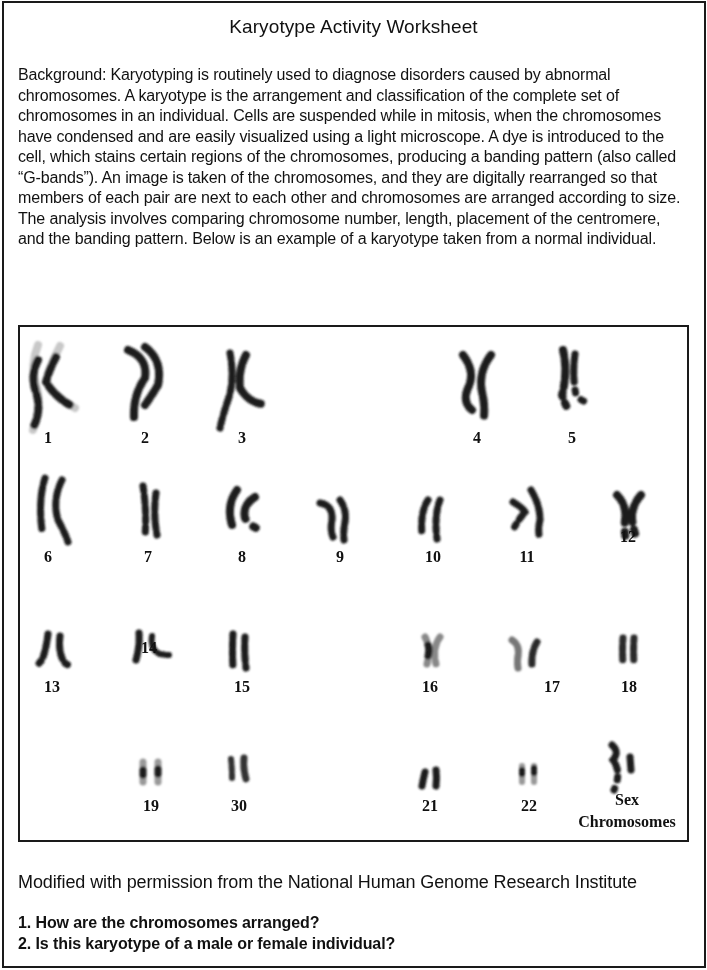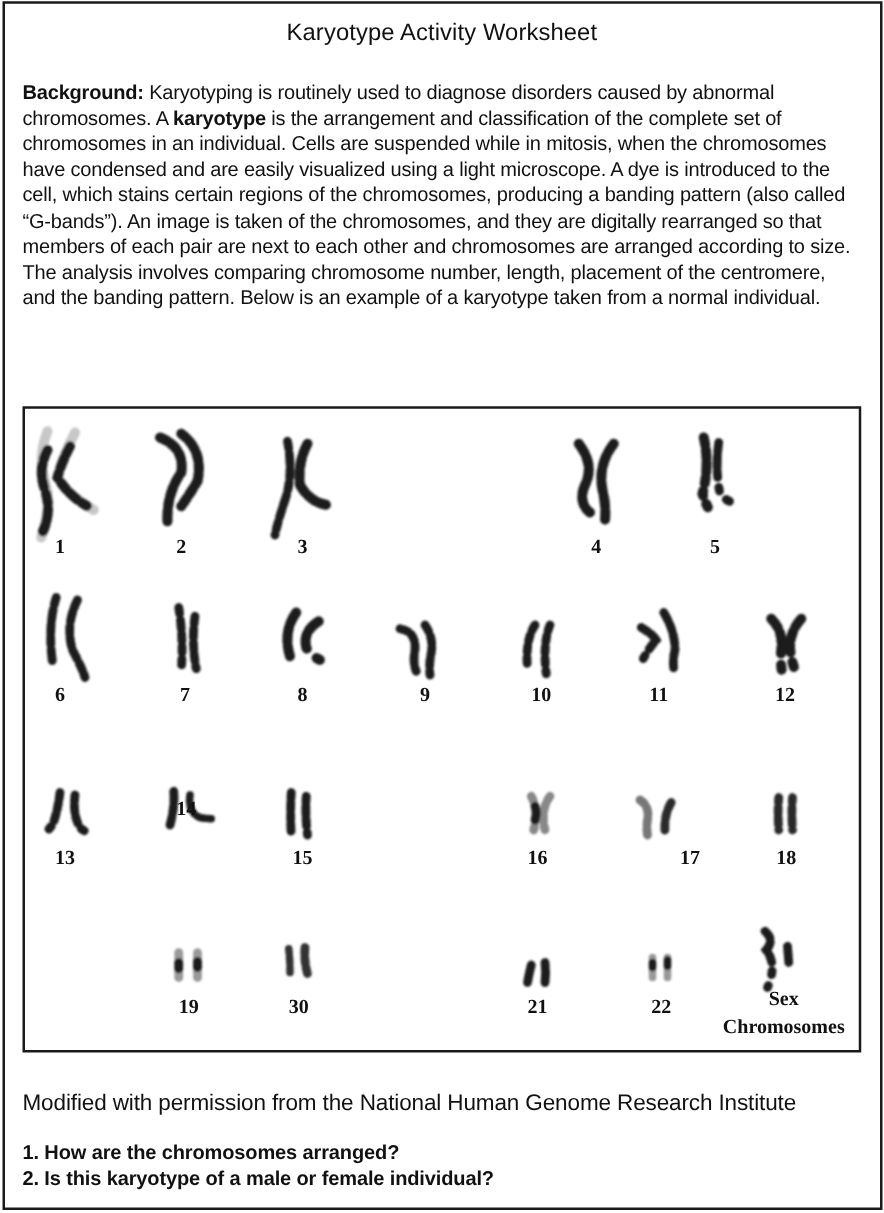--- a/index.html
+++ b/index.html
@@ -4,21 +4,21 @@
 <style>
   html, body { margin: 0; padding: 0; background: #ffffff; }
   body { width: 707px; height: 970px; position: relative; overflow: hidden;
          font-family: "Liberation Sans", sans-serif; color: #111; }
   .page-border { position: absolute; left: 2px; top: 1px; width: 700px; height: 963px;
                  border: 2px solid #1a1a1a; box-sizing: content-box; }
   .title { position: absolute; left: 0; width: 707px; top: 16px; text-align: center;
            font-size: 19px; letter-spacing: 0.1px; }
   .background { position: absolute; left: 18px; top: 65px; width: 672px;
                 font-size: 16px; line-height: 20.5px; letter-spacing: -0.15px; }
-  .background b { font-weight: bold; }
+  .background b { font-weight: normal; }
   .karyo-box { position: absolute; left: 18px; top: 325px; width: 667px; height: 513px;
                border: 2px solid #1a1a1a; box-sizing: content-box; }
   .chrom-svg { position: absolute; left: 0; top: 0; }
   .clabel { position: absolute; font-family: "Liberation Serif", serif; font-weight: bold;
             font-size: 16px; transform: translateX(-50%); white-space: nowrap; text-align: center;
             line-height: 20px; }
   .credit { position: absolute; left: 18px; top: 872px; font-size: 18px; letter-spacing: -0.1px; }
   .questions { position: absolute; left: 18px; top: 912px; font-size: 16px; font-weight: bold;
                line-height: 21px; letter-spacing: -0.1px; }
   .q { display: block; }
@@ -156,21 +156,21 @@
 <div class="clabel" style="left:242px; top:428px;">3</div>
 <div class="clabel" style="left:477px; top:428px;">4</div>
 <div class="clabel" style="left:572px; top:428px;">5</div>
 
 <div class="clabel" style="left:48px; top:547px;">6</div>
 <div class="clabel" style="left:148px; top:547px;">7</div>
 <div class="clabel" style="left:242px; top:547px;">8</div>
 <div class="clabel" style="left:340px; top:547px;">9</div>
 <div class="clabel" style="left:433px; top:547px;">10</div>
 <div class="clabel" style="left:527px; top:547px;">11</div>
-<div class="clabel" style="left:628px; top:547px;">12</div>
+<div class="clabel" style="left:628px; top:527px;">12</div>
 
 <div class="clabel" style="left:52px; top:677px;">13</div>
 <div class="clabel" style="left:149px; top:638px;">14</div>
 <div class="clabel" style="left:242px; top:677px;">15</div>
 <div class="clabel" style="left:430px; top:677px;">16</div>
 <div class="clabel" style="left:529px; top:677px;margin-left:23px;">17</div>
 <div class="clabel" style="left:629px; top:677px;">18</div>
 
 <div class="clabel" style="left:151px; top:796px;">19</div>
 <div class="clabel" style="left:239px; top:796px;">30</div>

